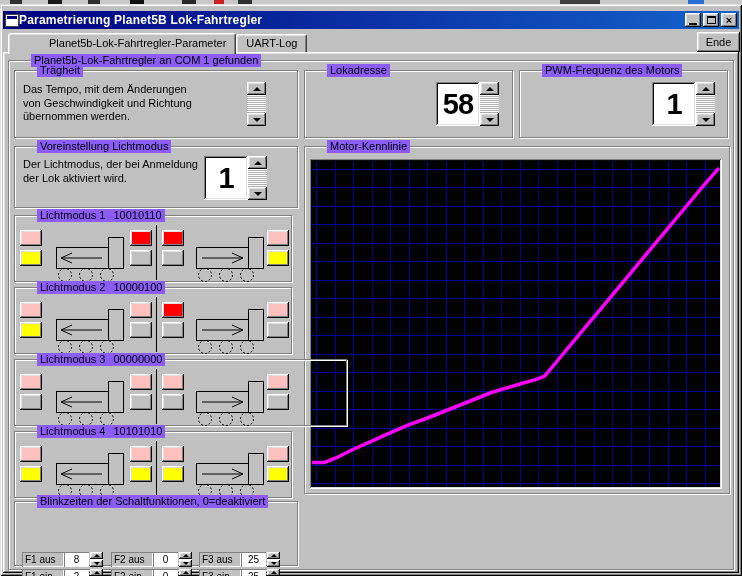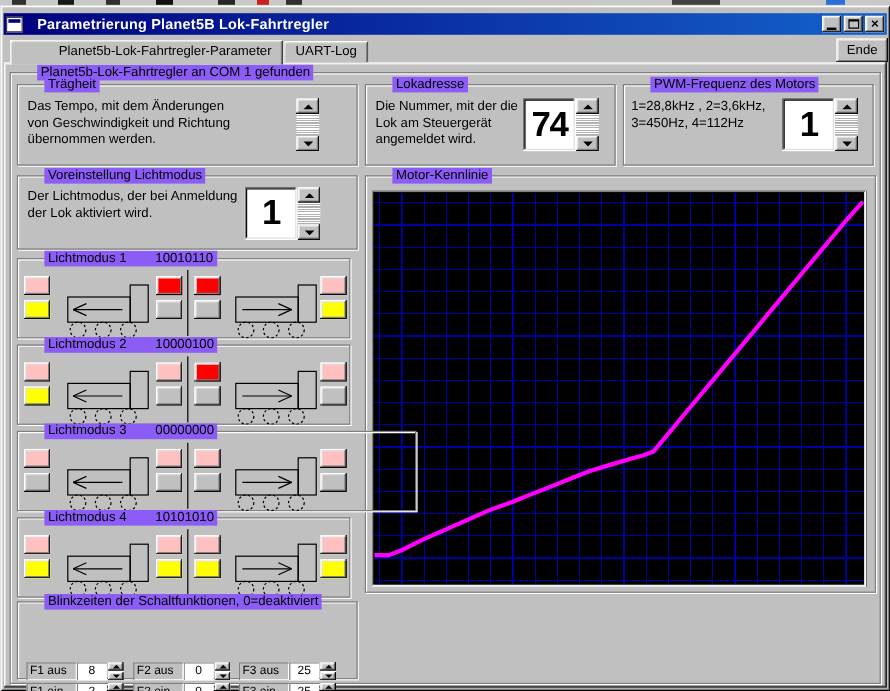--- a/index.html
+++ b/index.html
@@ -17,42 +17,42 @@
       #282828 182px 196px,#c8c8c8 196px 214px,#cc2020 214px 224px,#c8c8c8 224px 238px,#303030 238px 252px,
       #c8c8c8 252px 560px,#404040 560px 600px,#c8c8c8 600px 688px,#2a6fd6 688px 704px,#c8c8c8 704px); }
   
   .window { position:absolute; left:0; top:4px; width:742px; height:572px; background:#c0c0c0;
     box-shadow: inset 1px 1px 0 #dfdfdf, inset -1px -1px 0 #000, inset 2px 2px 0 #fff, inset -2px -2px 0 #808080; }
   .titlebar { position:absolute; left:3px; top:7px; width:736px; height:18px;
     background:linear-gradient(90deg,#00007e,#1463cc);
     display:flex; align-items:center; padding:0 2px; }
   .app-icon { width:14px; height:13px; background:#fff; border:1px solid #404040; position:relative; flex:0 0 auto; }
   .app-icon::before { content:""; position:absolute; left:1px; right:1px; top:1px; height:3px; background:#000080; }
-  .title-text { color:#fff; font-weight:bold; font-size:12px; margin-left:12px; flex:1; white-space:nowrap;
+  .title-text { color:#fff; font-weight:bold; font-size:12px; margin-left:0; flex:1; white-space:nowrap;
     overflow:hidden; letter-spacing:0.2px; }
   .tb-btn { width:16px; height:14px; margin-left:2px; background:#c0c0c0; flex:0 0 auto;
     display:flex; align-items:center; justify-content:center;
     box-shadow: inset -1px -1px 0 #0a0a0a, inset 1px 1px 0 #fff, inset -2px -2px 0 #808080, inset 2px 2px 0 #dfdfdf; }
   .glyph-min { width:8px; height:2px; background:#000; align-self:flex-end; margin-bottom:2px; }
   .glyph-max { width:9px; height:8px; border:1px solid #000; border-top-width:2px; }
   .glyph-close { font-weight:bold; font-size:11px; line-height:10px; }
   
   .tabs { position:absolute; left:8px; top:29px; height:21px; display:flex; align-items:flex-start; z-index:3; }
   .tab { background:#c0c0c0; padding:2px 9px 0; white-space:nowrap; border-radius:3px 3px 0 0;
     border-top:1px solid #fff; border-left:1px solid #fff; border-right:1px solid #404040;
     box-shadow: inset 1px 1px 0 #dfdfdf, inset -1px 0 0 #808080; height:18px; margin-top:1px; }
   .tab.active { height:21px; margin-top:0; z-index:4; position:relative; padding-top:3px;padding-left:40px; }
   .ende-btn { position:absolute; left:697px; top:28px; width:43px; height:20px; }
   
   .page { position:absolute; left:3px; top:48px; width:736px; height:521px; background:#c0c0c0;
     box-shadow: inset -1px -1px 0 #0a0a0a, inset 1px 1px 0 #fff, inset -2px -2px 0 #808080, inset 2px 2px 0 #dfdfdf; z-index:1; }
   
   .groupbox { position:absolute; border:1px solid #808080; box-shadow: 1px 1px 0 #fff, inset 1px 1px 0 #fff; z-index:2; }
   .legend { position:absolute; top:-7px; left:22px; background:#8b5cf6; padding:0 3px; white-space:nowrap; line-height:13px; }
-  .legend .bits { margin-left:24px; }
+  .legend .bits { margin-left:8px; }
   
   .raised { background:#c0c0c0;
     box-shadow: inset -1px -1px 0 #0a0a0a, inset 1px 1px 0 #fff, inset -2px -2px 0 #808080, inset 2px 2px 0 #dfdfdf; text-align: right; }
   .sunken { box-shadow: inset -1px -1px 0 #fff, inset 1px 1px 0 #808080, inset -2px -2px 0 #dfdfdf, inset 2px 2px 0 #0a0a0a; }
   .btn { position:absolute; display:flex; align-items:center; justify-content:center; font-size:11px; white-space:nowrap; }
   .btn.focused { border:1px solid #000; outline:1px dotted #000; outline-offset:-5px; }
   
   .desc { position:absolute; line-height:13.5px; white-space:pre-line; }
   .numbox { position:absolute; background:#fff; font-weight:bold; font-size:29px;
     display:flex; align-items:center; justify-content:center; letter-spacing:-1px; }
@@ -158,39 +158,34 @@
         </div>
       <div class="spin-track"></div>
       <div class="spin-btn">
           <span class="tri-down"></span>
         </div>
     </div>
   </div>
 
   <div class="groupbox" style="left:304px;top:66px;width:209px;height:68px">
     <span class="legend">Lokadresse</span>
-    <div class="desc" style="left:8px;top:12px;width:124px">Die Nummer, mit der die
-Lok am Steuergerät
-angemeldet wird.</div>
-    <div class="numbox sunken" style="left:131px;top:11px;width:44px;height:44px">74</div>
+    <div class="numbox sunken" style="left:131px;top:11px;width:44px;height:44px">58</div>
     <div class="spin" style="left:175px;top:11px;height:44px">
       <div class="spin-btn">
           <span class="tri-up"></span>
         </div>
       <div class="spin-track"></div>
       <div class="spin-btn">
           <span class="tri-down"></span>
         </div>
     </div>
   </div>
 
   <div class="groupbox" style="left:519px;top:66px;width:209px;height:68px">
     <span class="legend">PWM-Frequenz des Motors</span>
-    <div class="desc" style="left:6px;top:12px;width:128px">1=28,8kHz , 2=3,6kHz,
-3=450Hz, 4=112Hz</div>
     <div class="numbox sunken" style="left:132px;top:11px;width:44px;height:44px">1</div>
     <div class="spin" style="left:176px;top:11px;height:44px">
       <div class="spin-btn">
           <span class="tri-up"></span>
         </div>
       <div class="spin-track"></div>
       <div class="spin-btn">
           <span class="tri-down"></span>
         </div>
     </div>

